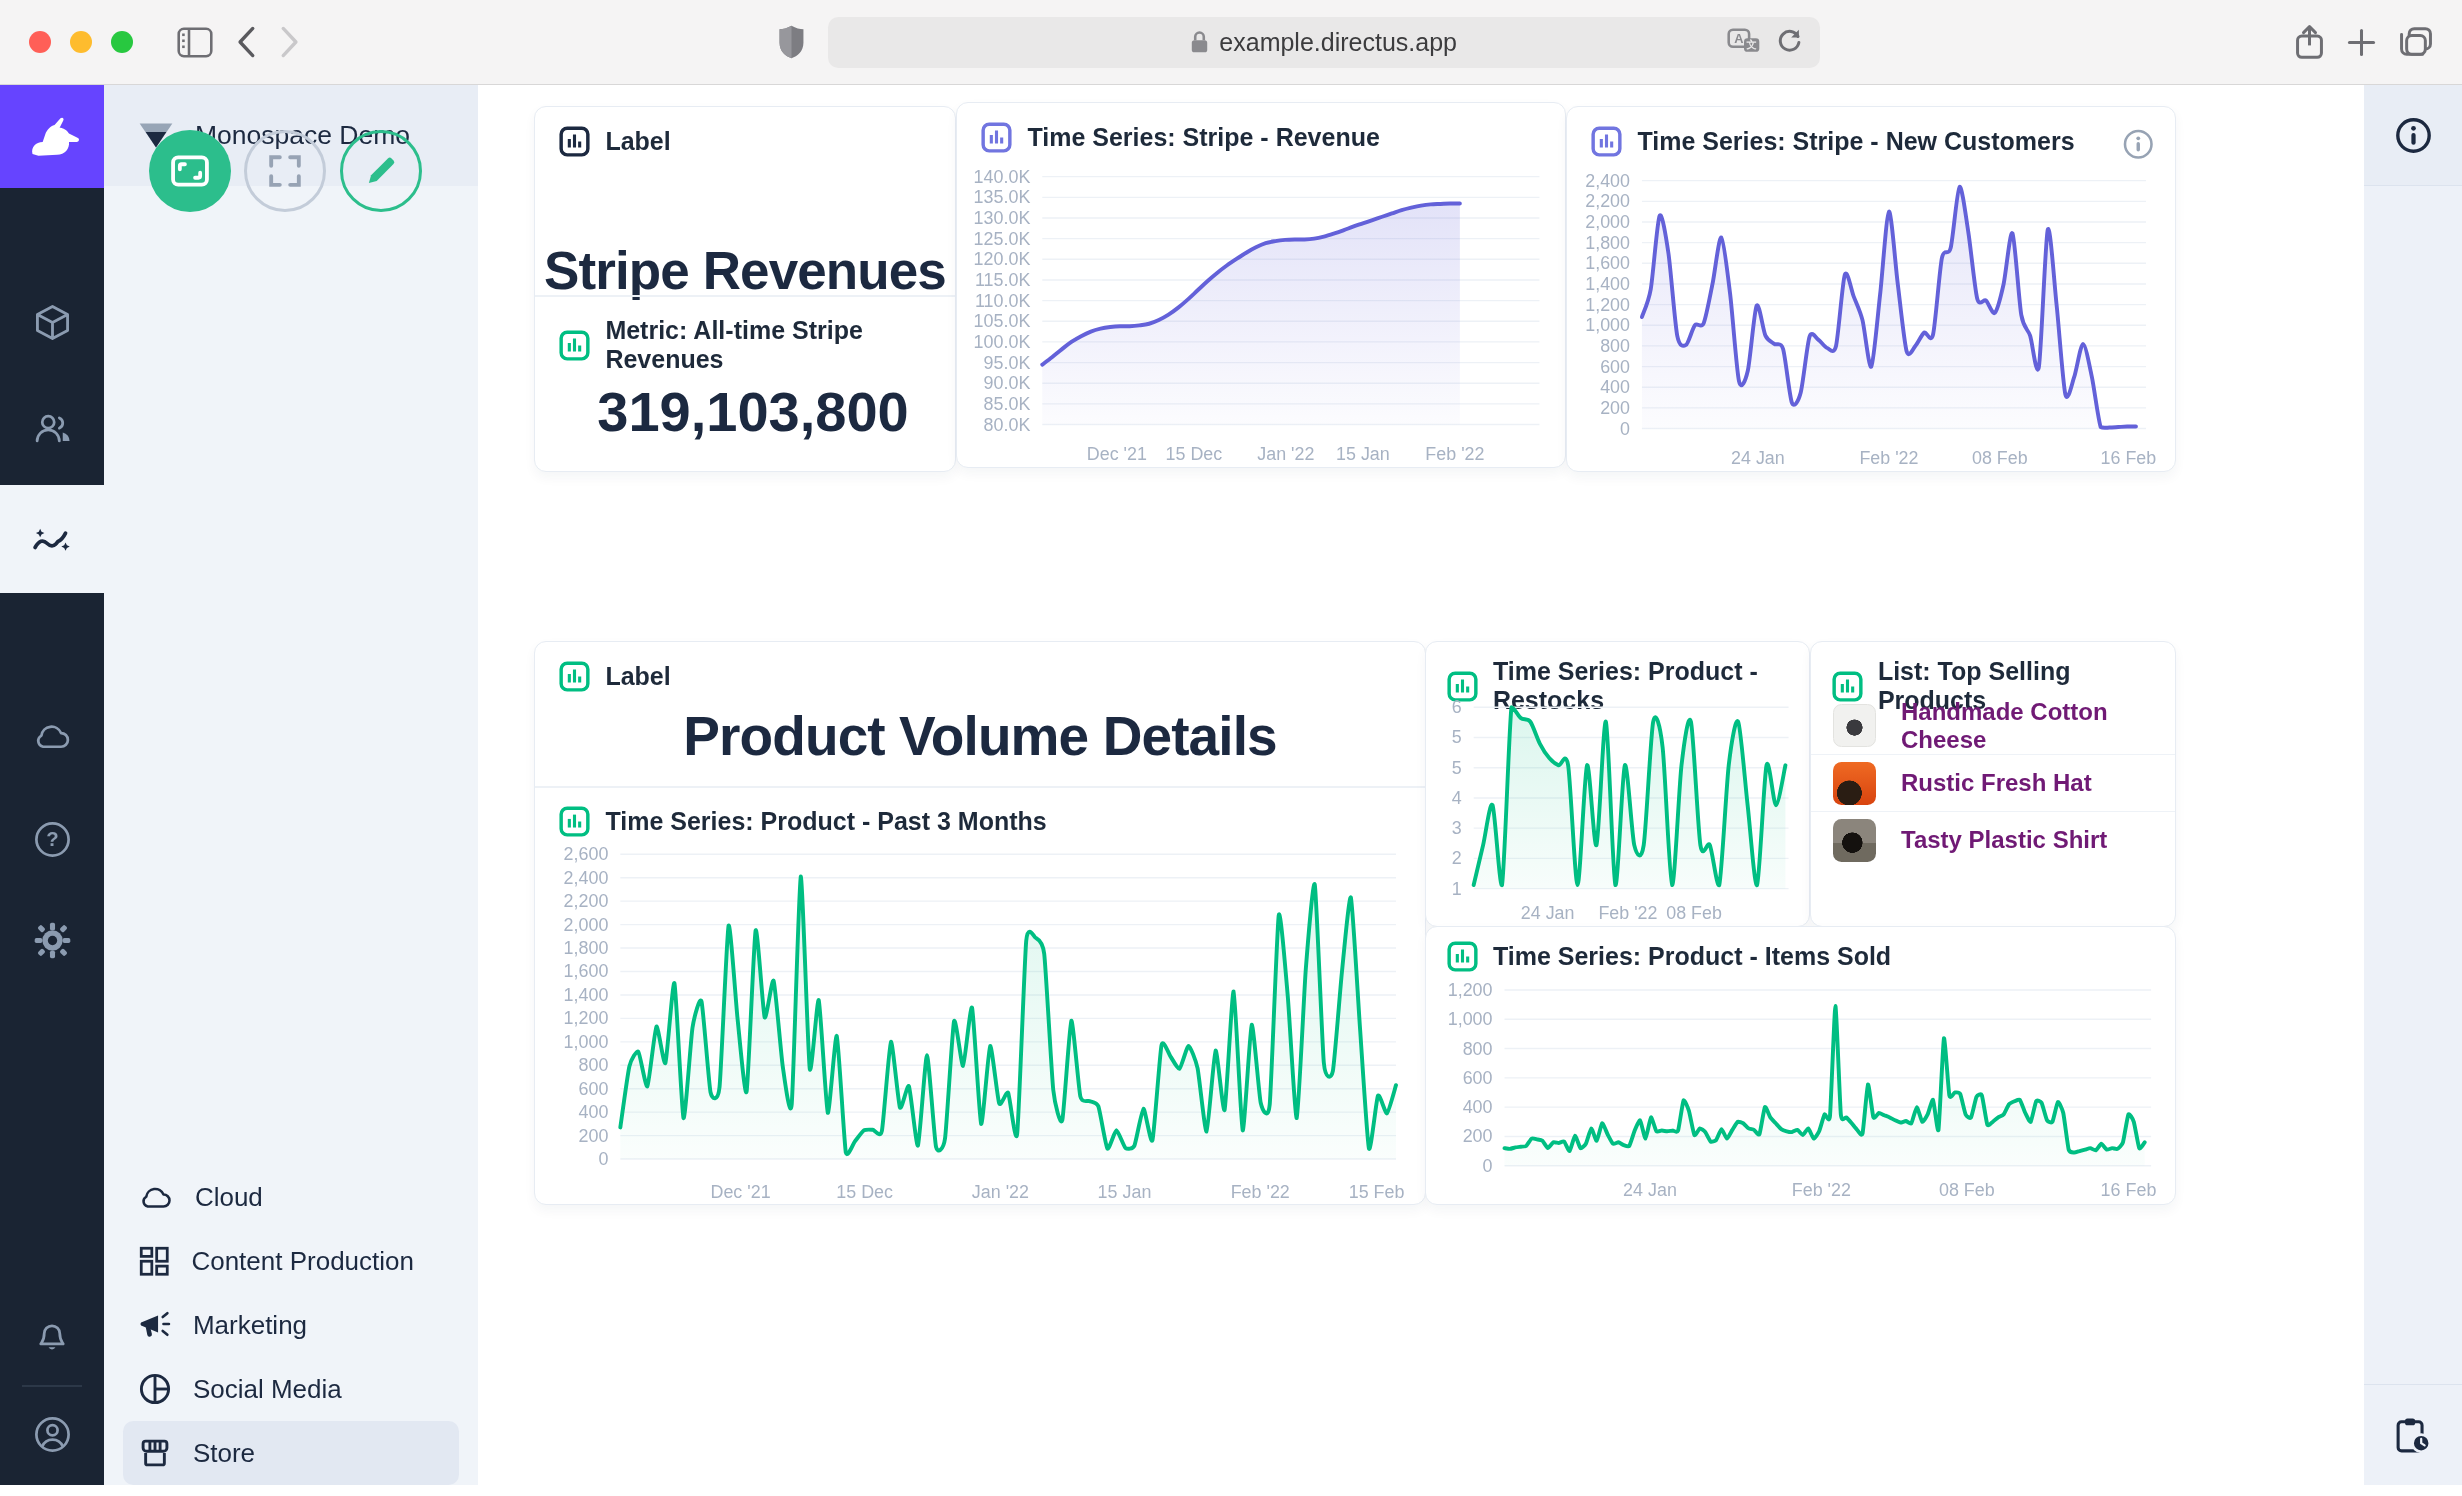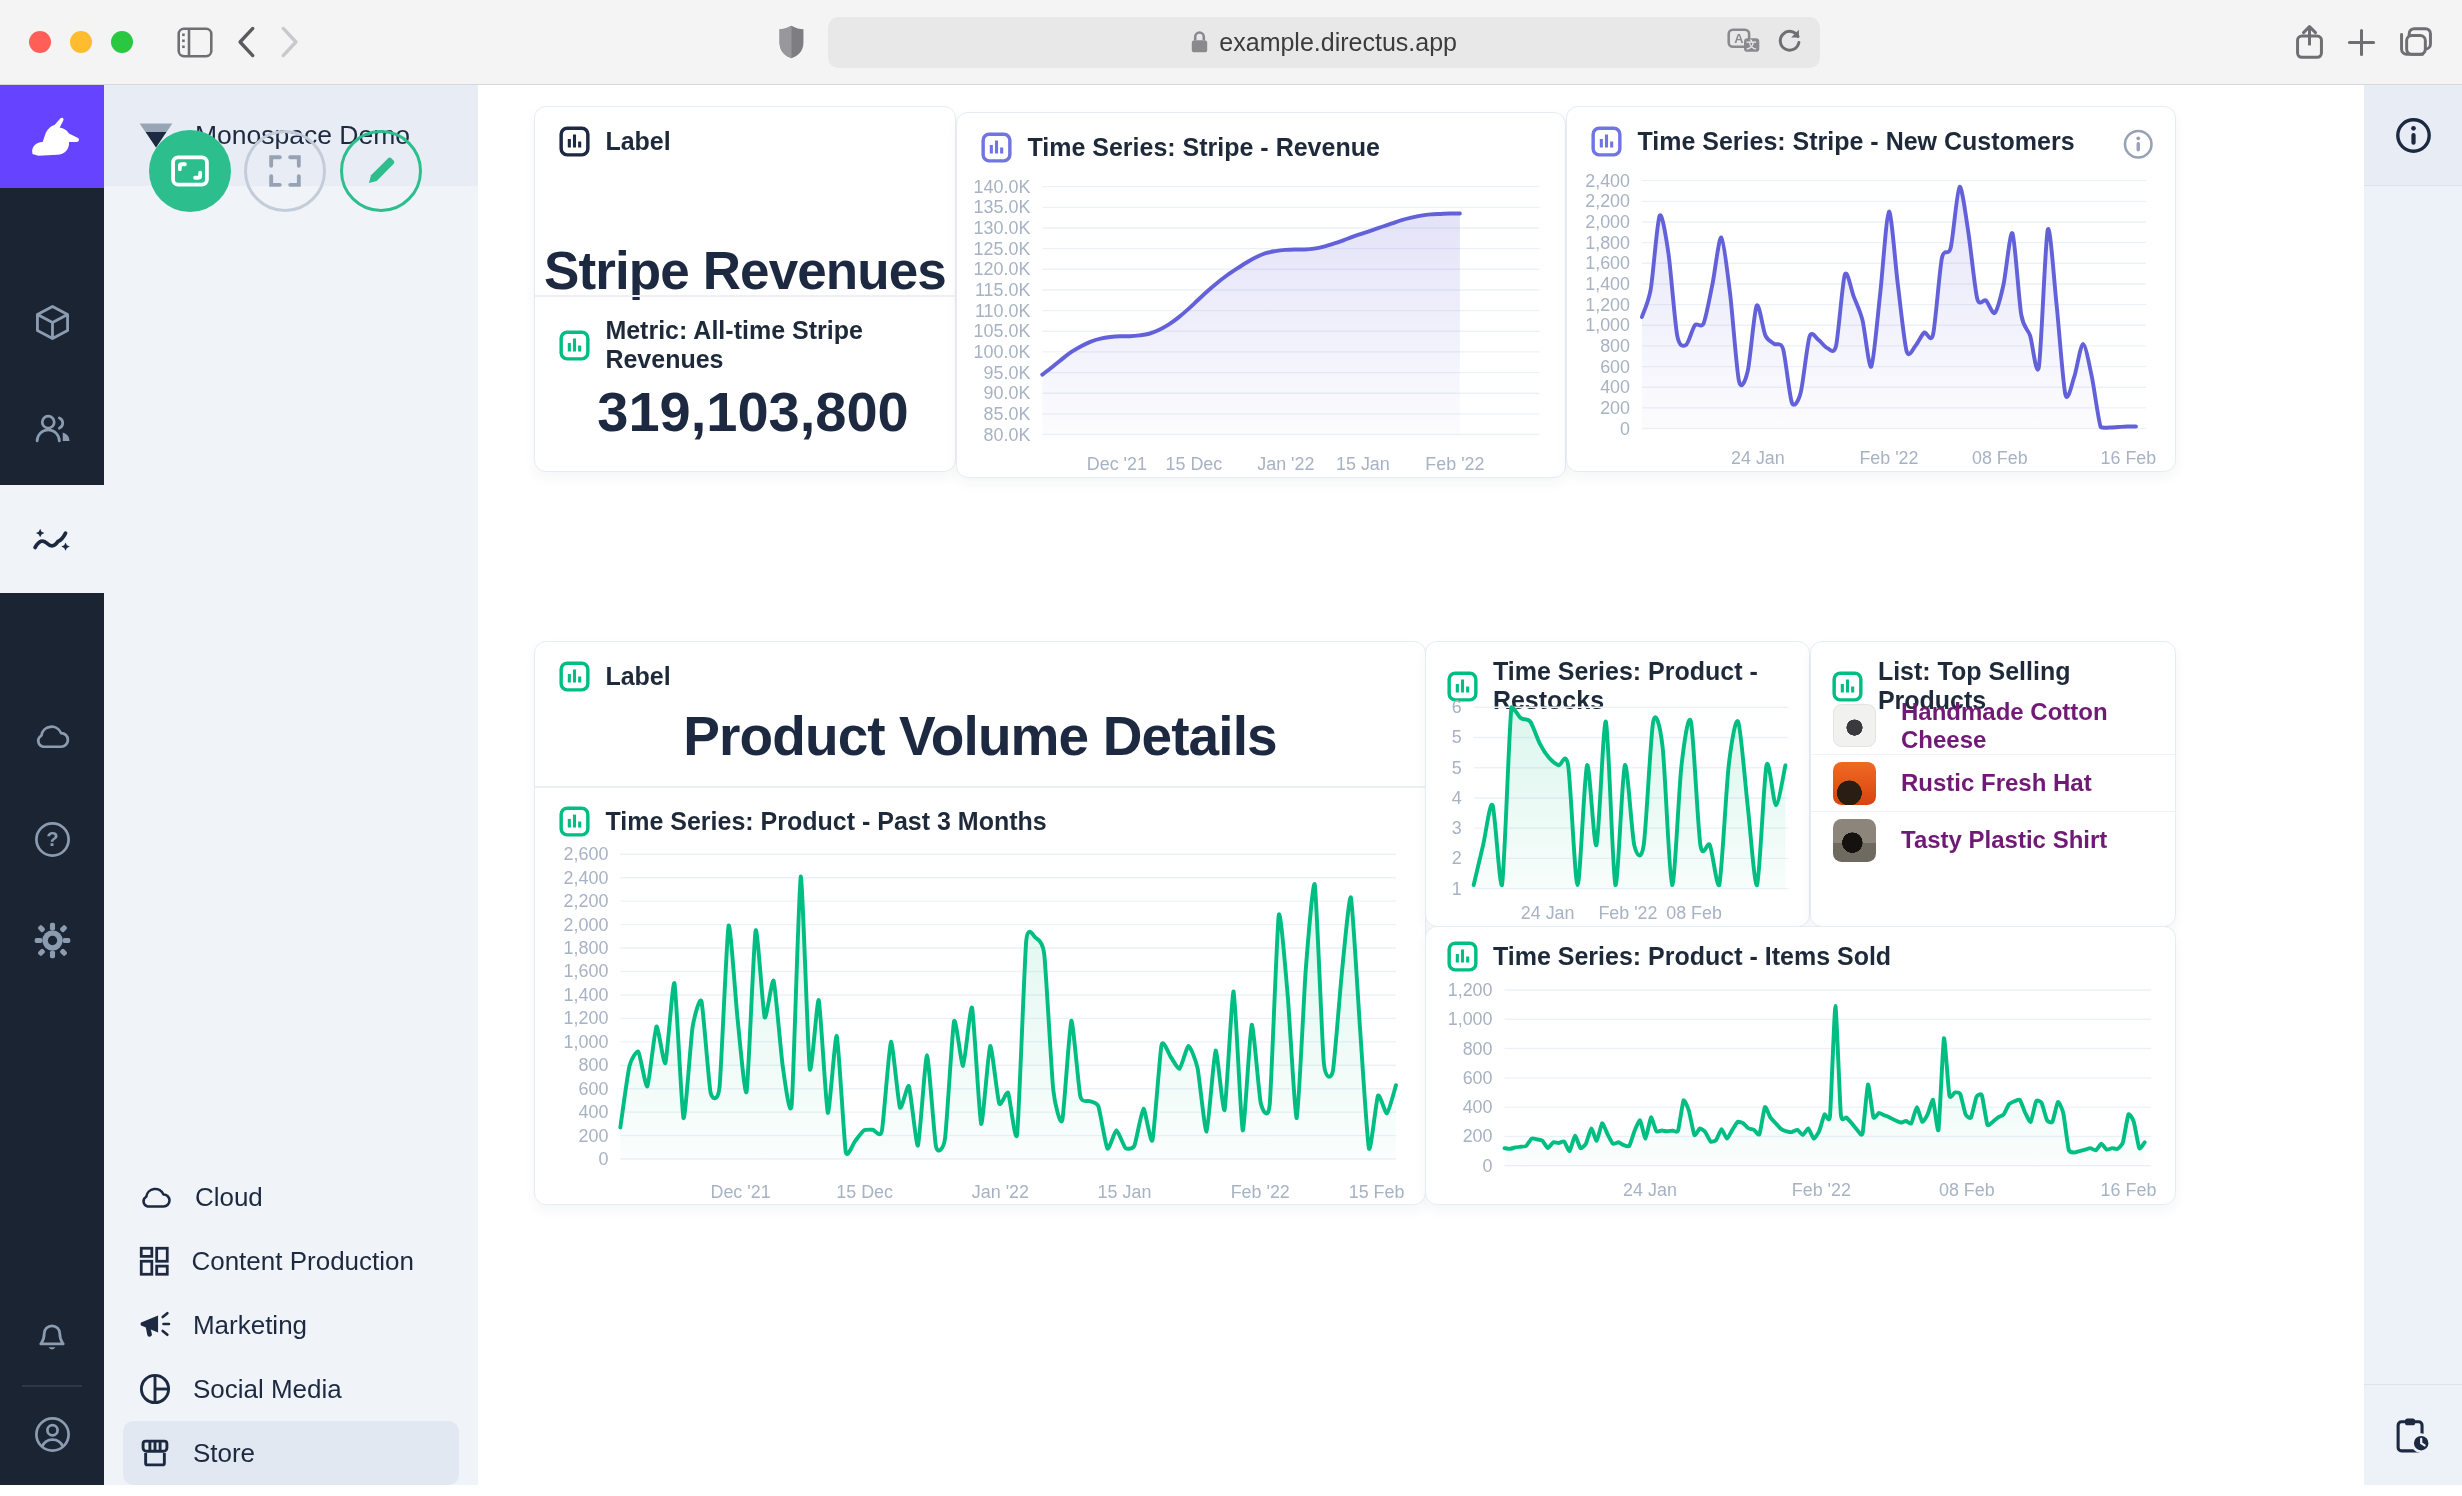--- a/index.html
+++ b/index.html
@@ -328,21 +328,21 @@
               <rect x="2.5" y="2.5" width="31" height="31" rx="7" fill="none" stroke="currentColor" stroke-width="4"></rect>
               <line x1="12" y1="25" x2="12" y2="15" stroke="currentColor" stroke-width="3.6"></line>
               <line x1="18" y1="25" x2="18" y2="10" stroke="currentColor" stroke-width="3.6"></line>
               <line x1="24" y1="25" x2="24" y2="18" stroke="currentColor" stroke-width="3.6"></line>
             </svg>
           <span class="ph-title">Metric: All-time Stripe Revenues</span>
         </div>
         <div class="metric-value" style="top:272px;font-size:56px">319,103,800</div>
       </div>
 
-      <div class="card" style="left:478px;top:27px;width:610px;height:366px">
+      <div class="card" style="left:478px;top:17px;width:610px;height:366px">
         <div class="card-head">
           <svg class="ph-icon c-purple" viewBox="0 0 36 36">
               <rect x="2.5" y="2.5" width="31" height="31" rx="7" fill="none" stroke="currentColor" stroke-width="4"></rect>
               <line x1="12" y1="25" x2="12" y2="15" stroke="currentColor" stroke-width="3.6"></line>
               <line x1="18" y1="25" x2="18" y2="10" stroke="currentColor" stroke-width="3.6"></line>
               <line x1="24" y1="25" x2="24" y2="18" stroke="currentColor" stroke-width="3.6"></line>
             </svg>
           <span class="ph-title">Time Series: Stripe - Revenue</span>
         </div>
         <div class="chart-box" style="top:60px;height:306px"><svg viewBox="0 0 713 358" width="100%" height="100%" preserveAspectRatio="none">

